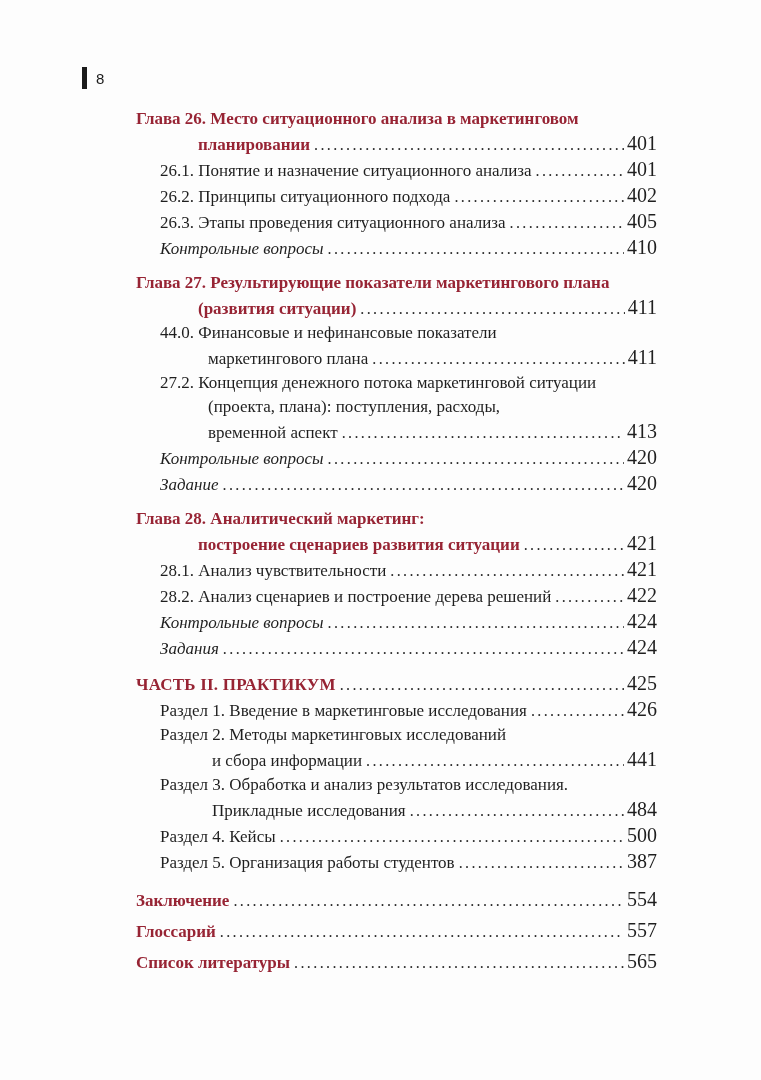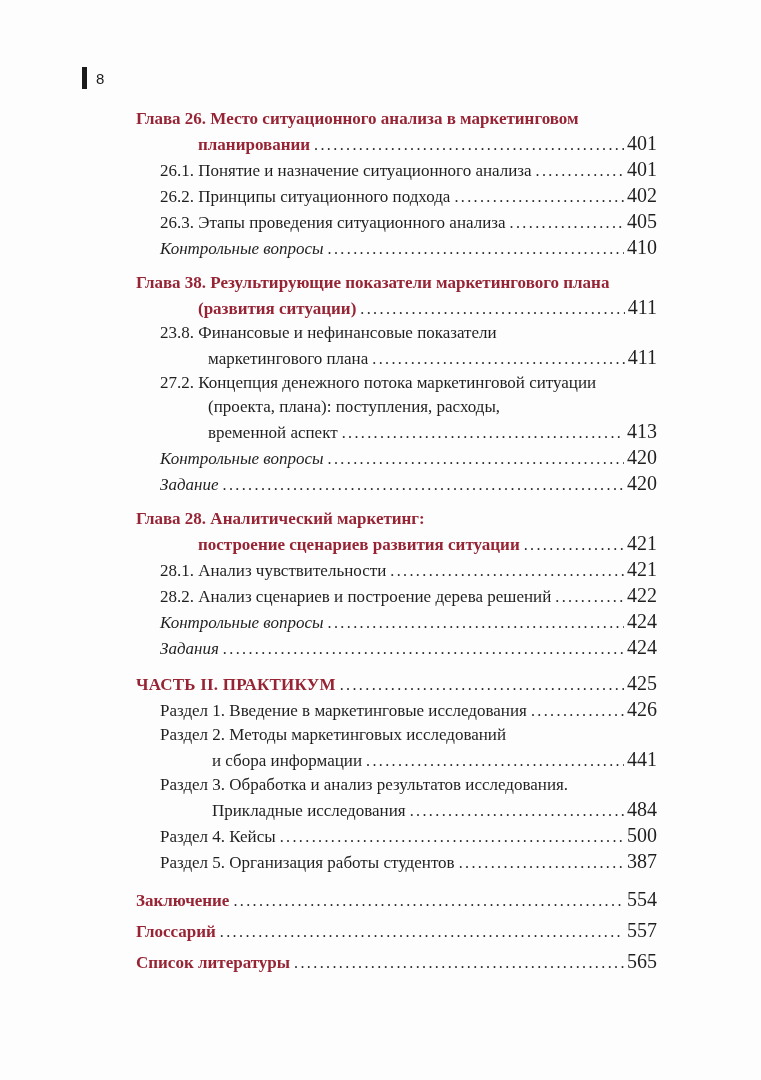--- a/index.html
+++ b/index.html
@@ -128,31 +128,31 @@
       </div>
       <div class="entry italic">
         <div class="line" style="padding-left: 24px;">
           <span class="txt">Контрольные вопросы</span>
           <span class="dots"></span>
           <span class="pg">410</span>
         </div>
       </div>
       <div class="entry chapter" style="margin-top: 10px;">
         <div class="line" style="padding-left: 0px;">
-          <span class="txt">Глава 38. Результирующие показатели маркетингового плана</span>
+          <span class="txt">Глава 27. Результирующие показатели маркетингового плана</span>
         </div>
         <div class="line" style="padding-left: 62px;">
           <span class="txt">(развития ситуации)</span>
           <span class="dots"></span>
           <span class="pg">411</span>
         </div>
       </div>
       <div class="entry sub">
         <div class="line" style="padding-left: 24px;">
-          <span class="txt">23.8. Финансовые и нефинансовые показатели</span>
+          <span class="txt">44.0. Финансовые и нефинансовые показатели</span>
         </div>
         <div class="line" style="padding-left: 72px;">
           <span class="txt">маркетингового плана</span>
           <span class="dots"></span>
           <span class="pg">411</span>
         </div>
       </div>
       <div class="entry sub">
         <div class="line" style="padding-left: 24px;">
           <span class="txt">27.2. Концепция денежного потока маркетинговой ситуации</span>

